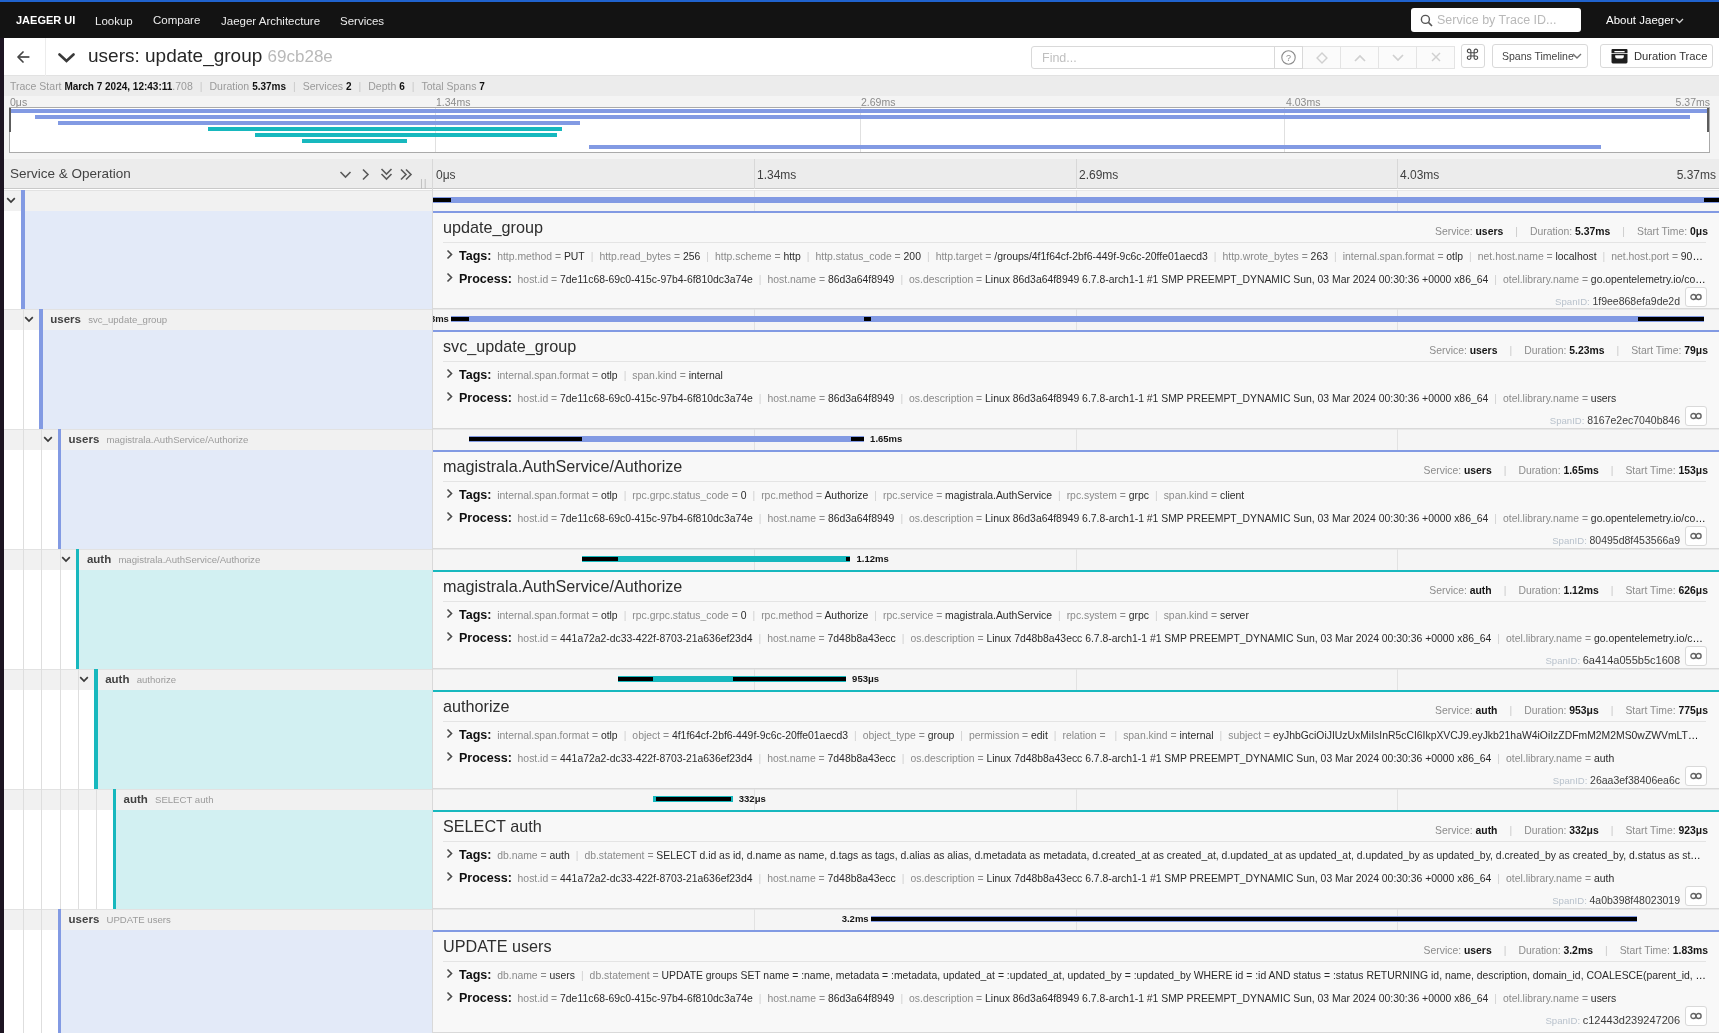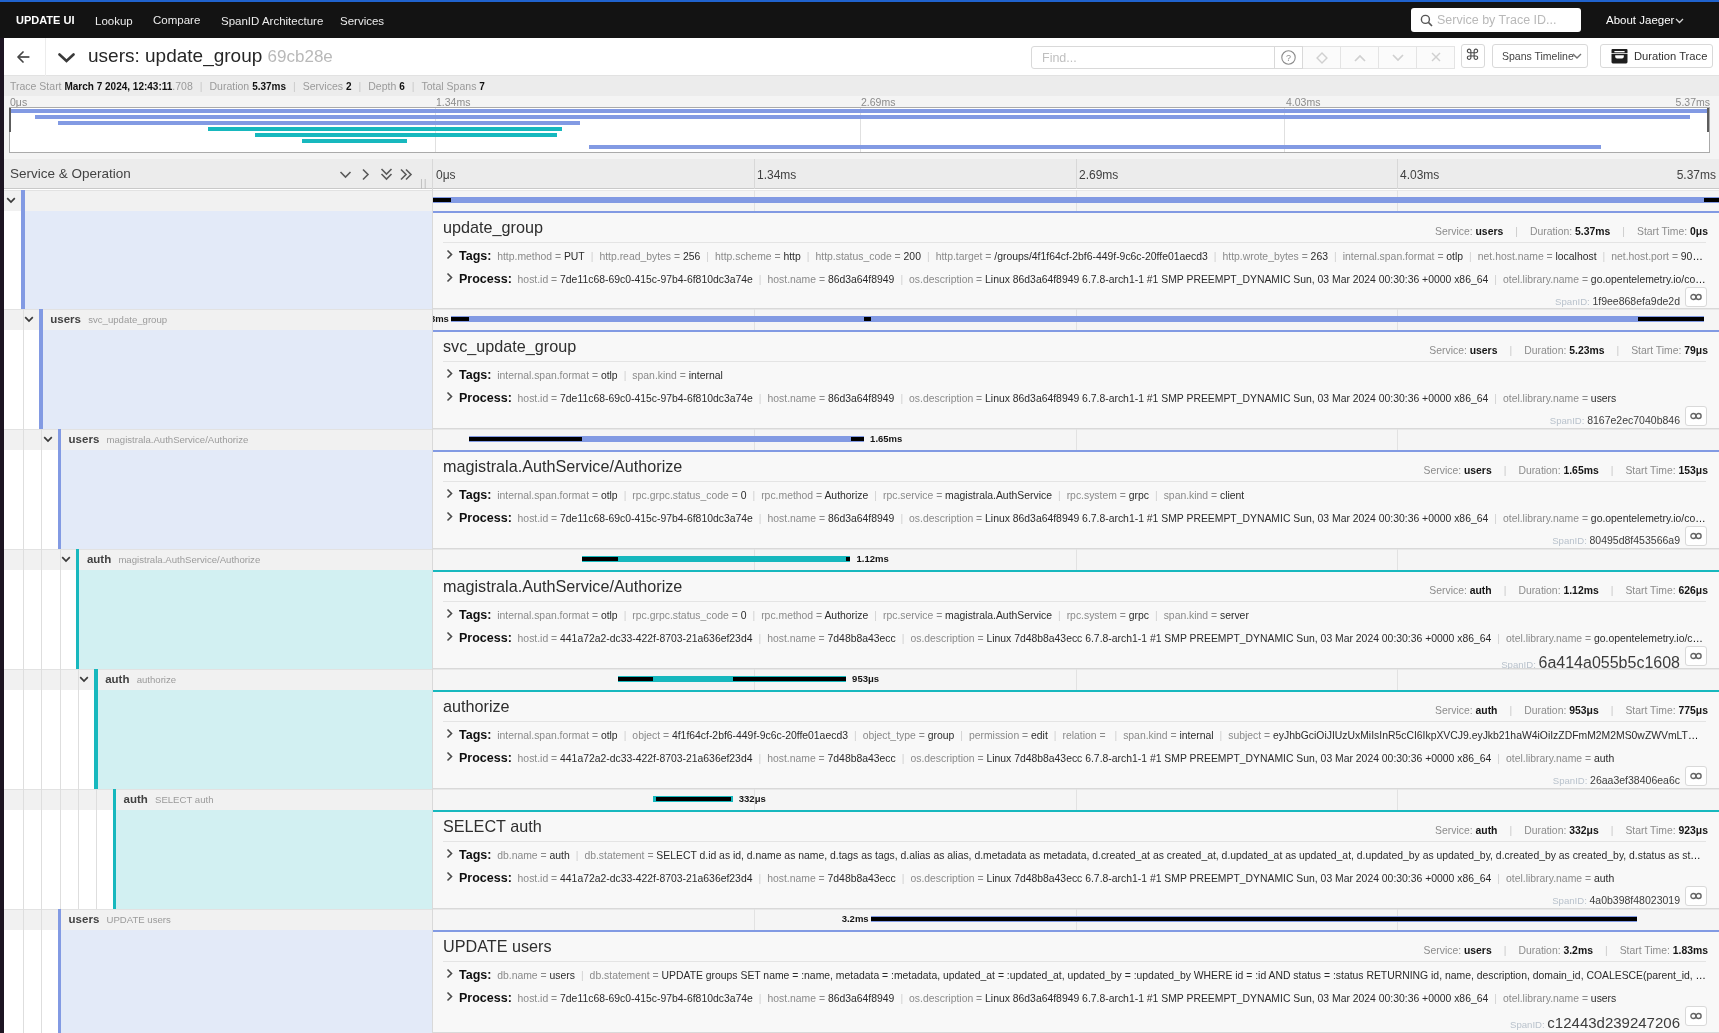--- a/index.html
+++ b/index.html
@@ -1,24 +1,24 @@
 <!DOCTYPE html>
 <html><head><meta charset="utf-8"><style>
 *{margin:0;padding:0;box-sizing:border-box}
 body{font-family:"Liberation Sans",sans-serif;width:1719px;height:1033px;overflow:hidden;position:relative;background:#fff}
 .abs{position:absolute}
 .nw{white-space:nowrap}
 </style></head><body>
 
 <div class="abs" style="left:0;top:0;width:1719px;height:2px;background:#2063CE"></div>
 <div class="abs" style="left:0;top:2px;width:1719px;height:36px;background:#131313"></div>
-<div class="abs nw" style="left:16px;top:14px;font-size:11px;font-weight:bold;color:#fff">UPDATE UI</div>
+<div class="abs nw" style="left:16px;top:14px;font-size:11px;font-weight:bold;color:#fff">JAEGER UI</div>
 <div class="abs nw" style="left:95px;top:14.5px;font-size:11.5px;color:#ececec">Lookup</div>
 <div class="abs nw" style="left:153px;top:14px;font-size:11.5px;color:#ececec">Compare</div>
-<div class="abs nw" style="left:221px;top:14.5px;font-size:11.5px;color:#ececec">SpanID Architecture</div>
+<div class="abs nw" style="left:221px;top:14.5px;font-size:11.5px;color:#ececec">Jaeger Architecture</div>
 <div class="abs nw" style="left:340px;top:14.5px;font-size:11.5px;color:#ececec">Services</div>
 <div class="abs" style="left:1411px;top:8px;width:170px;height:24px;background:#fff;border-radius:3px"></div>
 <svg class="abs" style="left:1420px;top:14px" width="13" height="13" viewBox="0 0 13 13">
     <circle cx="5.4" cy="5.4" r="4" fill="none" stroke="#555" stroke-width="1.4"></circle>
     <line x1="8.4" y1="8.4" x2="12" y2="12" stroke="#555" stroke-width="1.6"></line>
   </svg>
 <div class="abs nw" style="left:1437px;top:13px;font-size:12.5px;color:#b9b9b9">Service by Trace ID...</div>
 <div class="abs nw" style="left:1606px;top:14px;font-size:11.5px;color:#fff">About Jaeger</div>
 <svg class="abs" style="left:1675px;top:18px" width="9" height="6" viewBox="0 0 9 6">
     <polyline points="1,1 4.5,4.5 8,1" fill="none" stroke="#d5d5d5" stroke-width="1.3"></polyline>
@@ -260,21 +260,21 @@
 <div class="abs" style="left:432px;top:570px;width:1287px;height:99px;background:#f8f8f8;border-top:2px solid #17B8BE;border-bottom:1px solid #d9d9d9"></div>
 <div class="abs nw" style="left:443px;top:577px;font-size:16.2px;color:#2e2e2e">magistrala.AuthService/Authorize</div>
 <div class="abs nw" style="right:11px;top:585px;font-size:10.4px"><span style="color:#8c8c8c">Service: </span><b style="color:#151515">auth</b><span style="color:#c9c9c9;padding:0 12px">|</span><span style="color:#8c8c8c">Duration: </span><b style="color:#151515">1.12ms</b><span style="color:#c9c9c9;padding:0 12px">|</span><span style="color:#8c8c8c">Start Time: </span><b style="color:#151515">626μs</b></div>
 <div class="abs" style="left:443px;top:601px;width:1263px;height:1px;background:#e4e4e4"></div>
 <div class="abs nw" style="left:446px;top:608px;width:1260px;overflow:hidden;text-overflow:ellipsis;font-size:10.4px"><svg width="7" height="11" viewBox="0 0 7 11" style="margin-right:6px">
       <polyline points="1.5,1.5 5.5,5.5 1.5,9.5" fill="none" stroke="#4a4a4a" stroke-width="1.6"></polyline>
     </svg><b style="font-size:12.5px;color:#0f0f0f">Tags:</b>&nbsp;&nbsp;<span style="color:#8a8a8a">internal.span.format</span><span style="color:#8a8a8a"> = </span><span style="color:#2b2b2b">otlp</span><span style="color:#d0d0d0;padding:0 6px">|</span><span style="color:#8a8a8a">rpc.grpc.status_code</span><span style="color:#8a8a8a"> = </span><span style="color:#2b2b2b">0</span><span style="color:#d0d0d0;padding:0 6px">|</span><span style="color:#8a8a8a">rpc.method</span><span style="color:#8a8a8a"> = </span><span style="color:#2b2b2b">Authorize</span><span style="color:#d0d0d0;padding:0 6px">|</span><span style="color:#8a8a8a">rpc.service</span><span style="color:#8a8a8a"> = </span><span style="color:#2b2b2b">magistrala.AuthService</span><span style="color:#d0d0d0;padding:0 6px">|</span><span style="color:#8a8a8a">rpc.system</span><span style="color:#8a8a8a"> = </span><span style="color:#2b2b2b">grpc</span><span style="color:#d0d0d0;padding:0 6px">|</span><span style="color:#8a8a8a">span.kind</span><span style="color:#8a8a8a"> = </span><span style="color:#2b2b2b">server</span></div>
 <div class="abs nw" style="left:446px;top:631px;width:1260px;overflow:hidden;text-overflow:ellipsis;font-size:10.4px"><svg width="7" height="11" viewBox="0 0 7 11" style="margin-right:6px">
       <polyline points="1.5,1.5 5.5,5.5 1.5,9.5" fill="none" stroke="#4a4a4a" stroke-width="1.6"></polyline>
     </svg><b style="font-size:12.5px;color:#0f0f0f">Process:</b>&nbsp;&nbsp;<span style="color:#8a8a8a">host.id</span><span style="color:#8a8a8a"> = </span><span style="color:#2b2b2b">441a72a2-dc33-422f-8703-21a636ef23d4</span><span style="color:#d0d0d0;padding:0 6px">|</span><span style="color:#8a8a8a">host.name</span><span style="color:#8a8a8a"> = </span><span style="color:#2b2b2b">7d48b8a43ecc</span><span style="color:#d0d0d0;padding:0 6px">|</span><span style="color:#8a8a8a">os.description</span><span style="color:#8a8a8a"> = </span><span style="color:#2b2b2b">Linux 7d48b8a43ecc 6.7.8-arch1-1 #1 SMP PREEMPT_DYNAMIC Sun, 03 Mar 2024 00:30:36 +0000 x86_64</span><span style="color:#d0d0d0;padding:0 6px">|</span><span style="color:#8a8a8a">otel.library.name</span><span style="color:#8a8a8a"> = </span><span style="color:#2b2b2b">go.opentelemetry.io/contrib/instrumentation/net/http/otelhttp</span></div>
-<div class="abs nw" style="right:39px;top:654px;font-size:10px"><span style="color:#b9c2cc;font-size:9.6px">SpanID: </span><span style="color:#3c3c3c;font-size:16px">6a414a055b5c1608</span></div>
+<div class="abs nw" style="right:39px;top:654px;font-size:10px"><span style="color:#b9c2cc;font-size:9.6px">SpanID: </span><span style="color:#3c3c3c;font-size:11px">6a414a055b5c1608</span></div>
 <div class="abs" style="left:1685px;top:646px;width:22px;height:20px;border:1px solid #d9d9d9;border-radius:3px;background:#fff"></div>
 <svg class="abs" style="left:1690px;top:652px" width="12" height="8" viewBox="0 0 12 8">
     <circle cx="3.4" cy="4" r="2.5" fill="none" stroke="#666" stroke-width="1.4"></circle>
     <circle cx="8.6" cy="4" r="2.5" fill="none" stroke="#666" stroke-width="1.4"></circle>
   </svg>
 <div class="abs" style="left:0;top:669px;width:432px;height:21px;background:#f1f1f1;border-top:1px solid #e2e2e2"></div>
 <div class="abs" style="left:432px;top:669px;width:1287px;height:21px;background:#f5f5f5;border-top:1px solid #e8e8e8"></div>
 <div class="abs" style="left:23.0px;top:669px;width:1px;height:21px;background:#dedede"></div>
 <div class="abs" style="left:41.3px;top:669px;width:1px;height:21px;background:#dedede"></div>
 <div class="abs" style="left:59.6px;top:669px;width:1px;height:21px;background:#dedede"></div>
@@ -379,19 +379,19 @@
 <div class="abs" style="left:432px;top:930px;width:1287px;height:103px;background:#f8f8f8;border-top:2px solid #829AE3;border-bottom:1px solid #d9d9d9"></div>
 <div class="abs nw" style="left:443px;top:937px;font-size:16.2px;color:#2e2e2e">UPDATE users</div>
 <div class="abs nw" style="right:11px;top:945px;font-size:10.4px"><span style="color:#8c8c8c">Service: </span><b style="color:#151515">users</b><span style="color:#c9c9c9;padding:0 12px">|</span><span style="color:#8c8c8c">Duration: </span><b style="color:#151515">3.2ms</b><span style="color:#c9c9c9;padding:0 12px">|</span><span style="color:#8c8c8c">Start Time: </span><b style="color:#151515">1.83ms</b></div>
 <div class="abs" style="left:443px;top:961px;width:1263px;height:1px;background:#e4e4e4"></div>
 <div class="abs nw" style="left:446px;top:968px;width:1260px;overflow:hidden;text-overflow:ellipsis;font-size:10.4px"><svg width="7" height="11" viewBox="0 0 7 11" style="margin-right:6px">
       <polyline points="1.5,1.5 5.5,5.5 1.5,9.5" fill="none" stroke="#4a4a4a" stroke-width="1.6"></polyline>
     </svg><b style="font-size:12.5px;color:#0f0f0f">Tags:</b>&nbsp;&nbsp;<span style="color:#8a8a8a">db.name</span><span style="color:#8a8a8a"> = </span><span style="color:#2b2b2b">users</span><span style="color:#d0d0d0;padding:0 6px">|</span><span style="color:#8a8a8a">db.statement</span><span style="color:#8a8a8a"> = </span><span style="color:#2b2b2b">UPDATE groups SET name = :name, metadata = :metadata, updated_at = :updated_at, updated_by = :updated_by WHERE id = :id AND status = :status RETURNING id, name, description, domain_id, COALESCE(parent_id, '') AS parent_id, created_at, updated_at</span></div>
 <div class="abs nw" style="left:446px;top:991px;width:1260px;overflow:hidden;text-overflow:ellipsis;font-size:10.4px"><svg width="7" height="11" viewBox="0 0 7 11" style="margin-right:6px">
       <polyline points="1.5,1.5 5.5,5.5 1.5,9.5" fill="none" stroke="#4a4a4a" stroke-width="1.6"></polyline>
     </svg><b style="font-size:12.5px;color:#0f0f0f">Process:</b>&nbsp;&nbsp;<span style="color:#8a8a8a">host.id</span><span style="color:#8a8a8a"> = </span><span style="color:#2b2b2b">7de11c68-69c0-415c-97b4-6f810dc3a74e</span><span style="color:#d0d0d0;padding:0 6px">|</span><span style="color:#8a8a8a">host.name</span><span style="color:#8a8a8a"> = </span><span style="color:#2b2b2b">86d3a64f8949</span><span style="color:#d0d0d0;padding:0 6px">|</span><span style="color:#8a8a8a">os.description</span><span style="color:#8a8a8a"> = </span><span style="color:#2b2b2b">Linux 86d3a64f8949 6.7.8-arch1-1 #1 SMP PREEMPT_DYNAMIC Sun, 03 Mar 2024 00:30:36 +0000 x86_64</span><span style="color:#d0d0d0;padding:0 6px">|</span><span style="color:#8a8a8a">otel.library.name</span><span style="color:#8a8a8a"> = </span><span style="color:#2b2b2b">users</span></div>
-<div class="abs nw" style="right:39px;top:1014px;font-size:10px"><span style="color:#b9c2cc;font-size:9.6px">SpanID: </span><span style="color:#3c3c3c;font-size:15px">c12443d239247206</span></div>
+<div class="abs nw" style="right:39px;top:1014px;font-size:10px"><span style="color:#b9c2cc;font-size:9.6px">SpanID: </span><span style="color:#3c3c3c;font-size:11px">c12443d239247206</span></div>
 <div class="abs" style="left:1685px;top:1006px;width:22px;height:20px;border:1px solid #d9d9d9;border-radius:3px;background:#fff"></div>
 <svg class="abs" style="left:1690px;top:1012px" width="12" height="8" viewBox="0 0 12 8">
     <circle cx="3.4" cy="4" r="2.5" fill="none" stroke="#666" stroke-width="1.4"></circle>
     <circle cx="8.6" cy="4" r="2.5" fill="none" stroke="#666" stroke-width="1.4"></circle>
   </svg>
 <div class="abs" style="left:432px;top:189px;width:1px;height:844px;background:#d9d9d9"></div>
 <div class="abs" style="left:0;top:38px;width:3.5px;height:995px;background:#1d1522"></div>
 </body></html>

